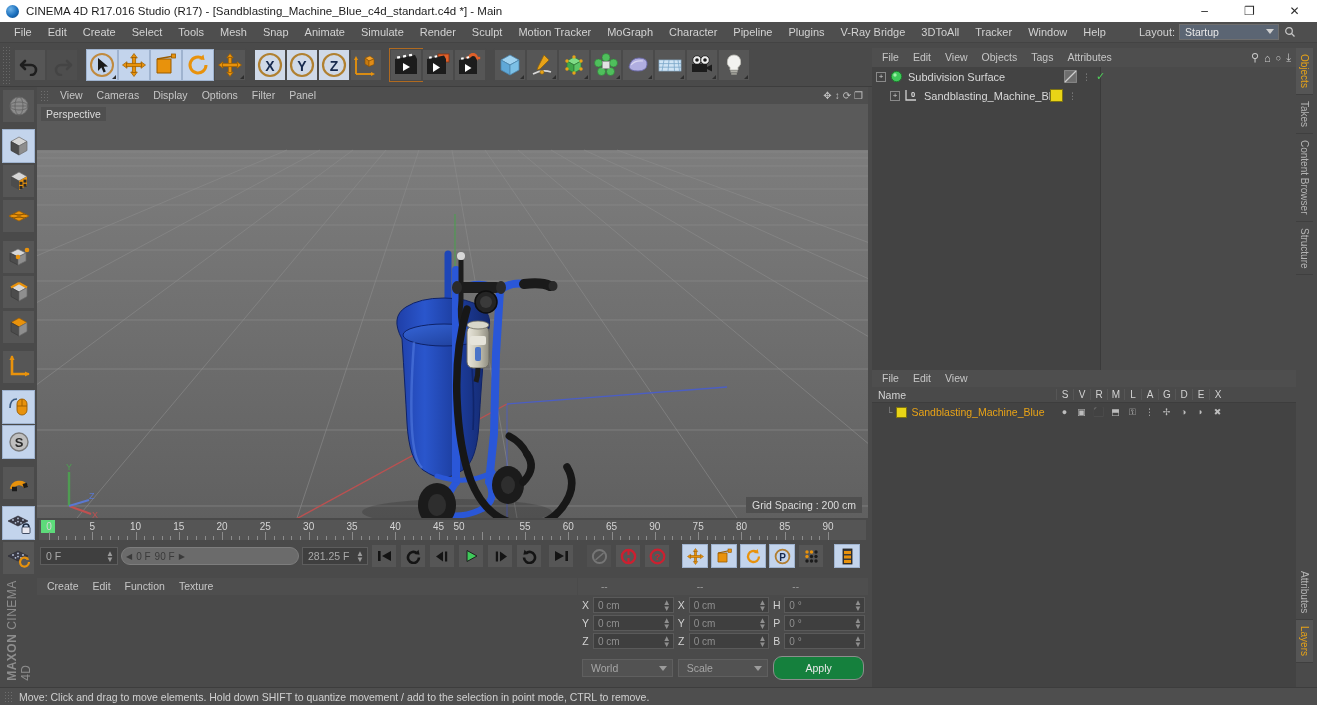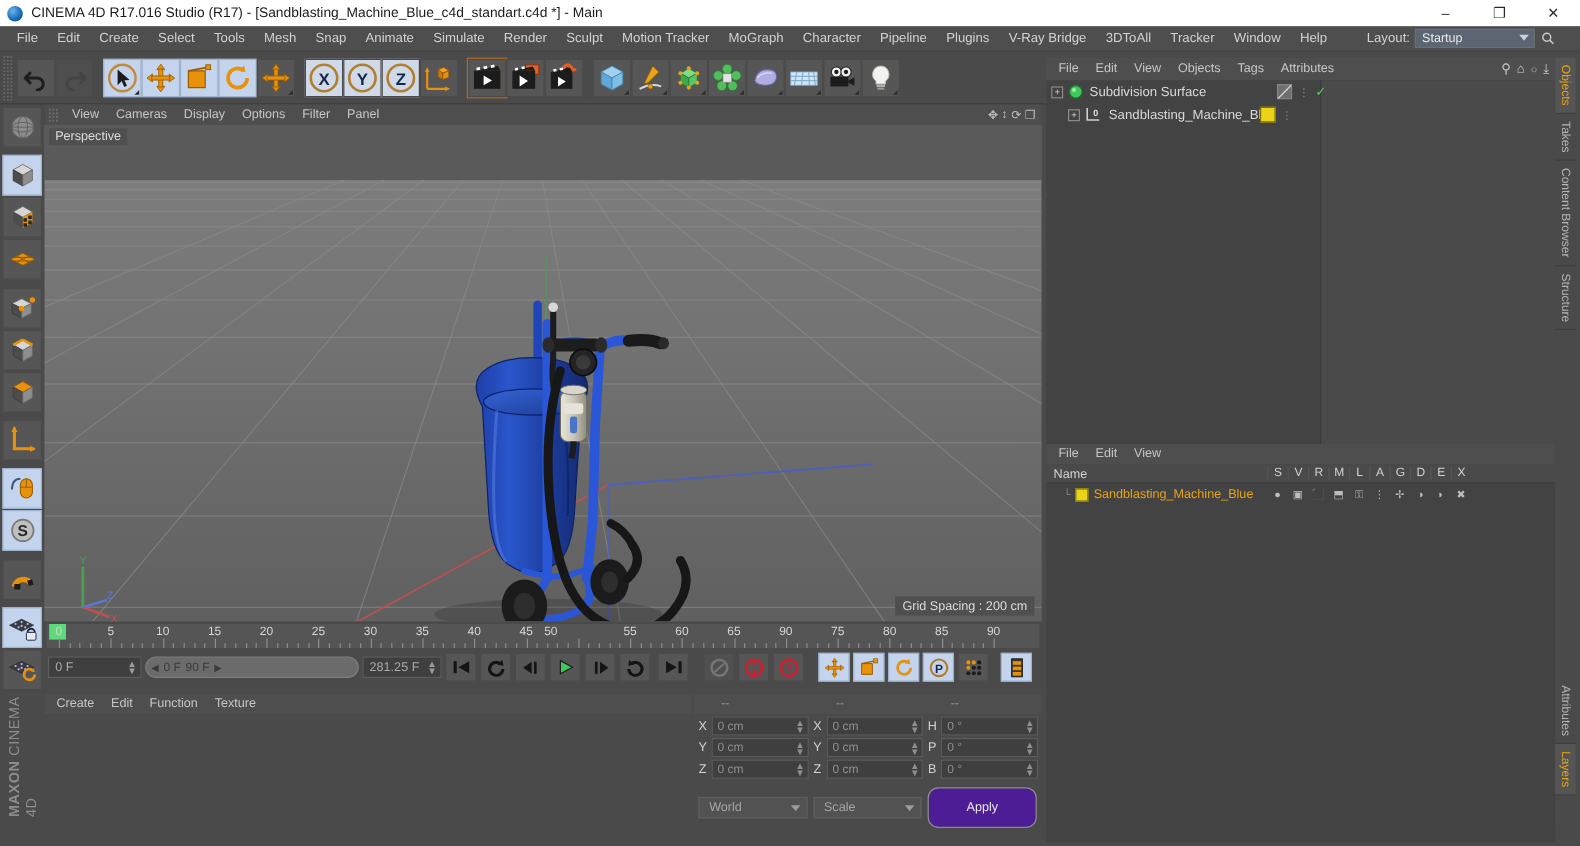--- a/index.html
+++ b/index.html
@@ -157,21 +157,21 @@
   }
   .co-in .spin { position:absolute; right:2px; top:2px; color:#8f8f8f; font-size:8px; line-height:6px;}
   .co-foot { display:flex; gap:5px; padding:3px 4px; align-items:center; }
   .co-sel {
     flex:1; height:18px; background:#525252; border:1px solid #5f5f5f; color:#a5a5a5;
     font-size:10.5px; display:flex; align-items:center; padding-left:8px; position:relative;
   }
   .co-sel .arw { position:absolute; right:5px; top:6px;
     border-left:4px solid transparent;border-right:4px solid transparent;border-top:5px solid #9b9b9b; }
   .apply-btn {
-    flex:1.1; height:34px; background:#4c1d95; border:1px solid #8d8d8d; border-radius:9px;
+    flex:1.1; height:24px; background:#15803d; border:1px solid #8d8d8d; border-radius:9px;
     color:#e9e9e9; font-size:10.5px; display:flex; align-items:center; justify-content:center;
   }
 
   
   .objmgr { position:absolute; left:872px; top:48px; width:424px; height:322px; background:#4a4a4a; }
   .om-menu { height:19px; background:#4e4e4e; display:flex; align-items:center; padding-left:3px; }
   .om-menu .om-right { margin-left:auto; display:flex; gap:5px; padding-right:5px; align-items:center; }
   .om-body { position:relative; height:303px; background:#434343; }
   .om-col { position:absolute; right:0; top:0; bottom:0; width:196px; background:#4a4a4a; border-left:1px solid #3a3a3a;}
   .om-row { display:flex; align-items:center; height:19px; padding-left:4px; position:relative; }
@@ -1280,14 +1280,18 @@
         <div class="rtab">Content Browser</div>
         <div class="rtab">Structure</div>
       </div>
     <div style="height:290px"></div>
     <div id="rtabs-bottom">
         <div class="rtab">Attributes</div>
         <div class="rtab active">Layers</div>
       </div>
   </div>
 
+  <div class="statusbar">
+    <div class="sgrip"></div>
+    <div class="status-text">Move: Click and drag to move elements. Hold down SHIFT to quantize movement / add to the selection in point mode, CTRL to remove.</div>
+  </div>
 
 </div>
 
 </body></html>

